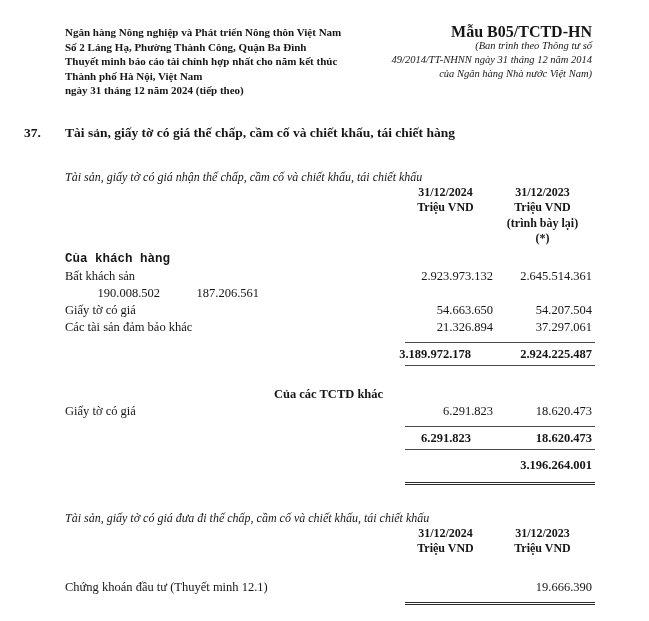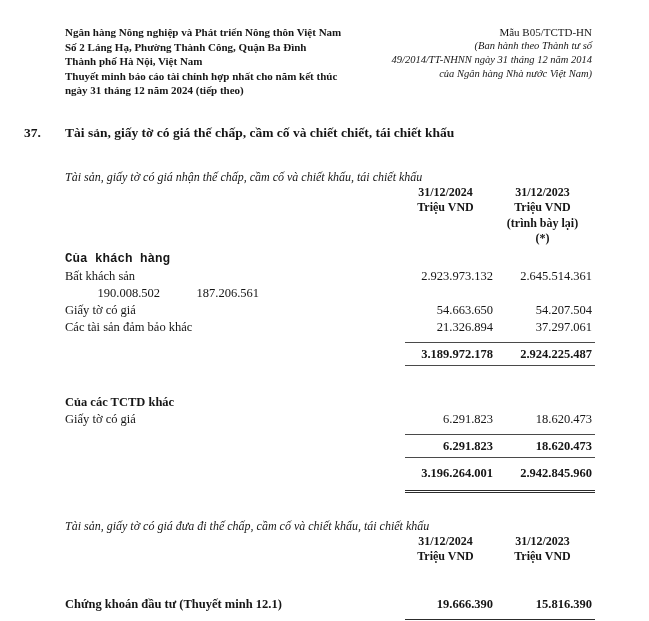--- a/index.html
+++ b/index.html
@@ -11,21 +11,21 @@
     font-family:"Liberation Serif","DejaVu Serif",serif;
     color:#161616;
     overflow:hidden;
   }
   .content { padding:25px 57px 0 65px; }
 
   
   .doc-header { display:flex; justify-content:space-between; align-items:flex-start;gap:10px; }
   .doc-header-left { font-weight:bold; font-size:11px; line-height:14.5px; max-width:330px; }
   .doc-header-right { text-align:right; font-size:10.5px; line-height:14px; max-width:250px; }
-  .form-code { font-weight:normal; font-style:normal; font-size:11px; }
+  .form-code { font-weight:bold; font-style:normal; font-size:16px; }
   .issued-line { font-style:italic; }
 
   
   .section-heading { display:flex; margin-top:27px; font-weight:bold; font-size:13.5px; }
   .sec-num { position:absolute; left:24px; }
   .sec-title { display:block; }
 
   
   .subtitle { font-style:italic; font-size:12px; }
   .subtitle.first { margin-top:29px; }
@@ -36,53 +36,53 @@
   .label-col { flex:1; padding-right:6px; }
   .num-col { width:95px; text-align:right; white-space:nowrap; }
   .num-col.c2 { width:99px; }
   .bold { font-weight:bold; }
 
   .thead-row { display:flex; font-weight:bold; font-size:12px; line-height:15.5px; }
   .thead-row .num-col { text-align:center; }
 
   .group-label { font-weight:bold; font-size:12.5px; line-height:17px; }
   .mt4 { margin-top:4px;font-family:Liberation Mono, monospace; }
-  .mt10 { margin-top:28px; }
+  .mt10 { margin-top:20px;text-align:center; }
 
   .rule { margin-left:auto; width:190px; margin-right:-3px; border-bottom:1px solid #4a4a4a; }
   .rule.thick { border-bottom:3px double #2c2c2c; }
   .rule.sp-above { margin-top:6px; }
 
-  .total-row { padding:3px 0 2px 0; }
+  .total-row { padding:3px 0 2px 0;gap:22px; }
 </style>
 </head>
 <body>
 
 <div class="page">
   <div class="content">
 
     <div class="doc-header">
       <div class="doc-header-left">
         <div>Ngân hàng Nông nghiệp và Phát triển Nông thôn Việt Nam</div>
         <div>Số 2 Láng Hạ, Phường Thành Công, Quận Ba Đình</div>
+        <div>Thuyết minh báo cáo tài chính hợp nhất cho năm kết thúc</div>
         <div>Thành phố Hà Nội, Việt Nam</div>
-        <div>Thuyết minh báo cáo tài chính hợp nhất cho năm kết thúc</div>
         <div>ngày 31 tháng 12 năm 2024 (tiếp theo)</div>
       </div>
       <div class="doc-header-right">
         <div class="form-code">Mẫu B05/TCTD-HN</div>
-        <div class="issued-line">(Ban hành theo Thành tư số</div>
+        <div class="issued-line">(Ban trình theo Thông tư số</div>
         <div class="issued-line">49/2014/TT-NHNN ngày 31 tháng 12 năm 2014</div>
         <div class="issued-line">của Ngân hàng Nhà nước Việt Nam)</div>
       </div>
     </div>
 
     <div class="section-heading">
       <span class="sec-num">37.</span>
-      <span class="sec-title">Tài sản, giấy tờ có giá thế chấp, cầm cố và chiết chiết, tái chiết khấu</span>
+      <span class="sec-title">Tài sản, giấy tờ có giá thế chấp, cầm cố và chiết khấu, tái chiết hàng</span>
     </div>
 
     <div class="subtitle first">Tài sản, giấy tờ có giá nhận thế chấp, cầm cố và chiết khấu, tái chiết khấu</div>
 
     <div>
       <div class="thead-row">
         <div class="label-col"></div>
         <div class="num-col">
           <div>31/12/2024</div>
           <div>Triệu VND</div>
@@ -137,42 +137,40 @@
       <div class="trow bold total-row">
         <div class="label-col"></div>
         <div class="num-col">6.291.823</div>
         <div class="num-col c2">18.620.473</div>
       </div>
       <div class="rule"></div>
 
       <div class="trow bold total-row" style="padding-top:7px;">
         <div class="label-col"></div>
         <div class="num-col">3.196.264.001</div>
-        <div class="num-col c2">2.942.845.960</div>
       </div>
       <div class="rule thick sp-above"></div>
     </div>
 
     <div class="subtitle second">Tài sản, giấy tờ có giá đưa đi thế chấp, cầm cố và chiết khấu, tái chiết khấu</div>
 
     <div>
       <div class="thead-row">
         <div class="label-col"></div>
         <div class="num-col">
           <div>31/12/2024</div>
           <div>Triệu VND</div>
         </div>
         <div class="num-col c2">
           <div>31/12/2023</div>
           <div>Triệu VND</div>
         </div>
       </div>
 
-      <div class="trow" style="margin-top:31px;font-weight:bold;">
+      <div class="trow" style="margin-top:22px;">
         <div class="label-col">Chứng khoán đầu tư (Thuyết minh 12.1)</div>
         <div class="num-col">19.666.390</div>
-        <div class="num-col c2">15.816.390</div>
       </div>
       <div class="rule thick sp-above"></div>
     </div>
 
   </div>
 </div>
 
 </body></html>

